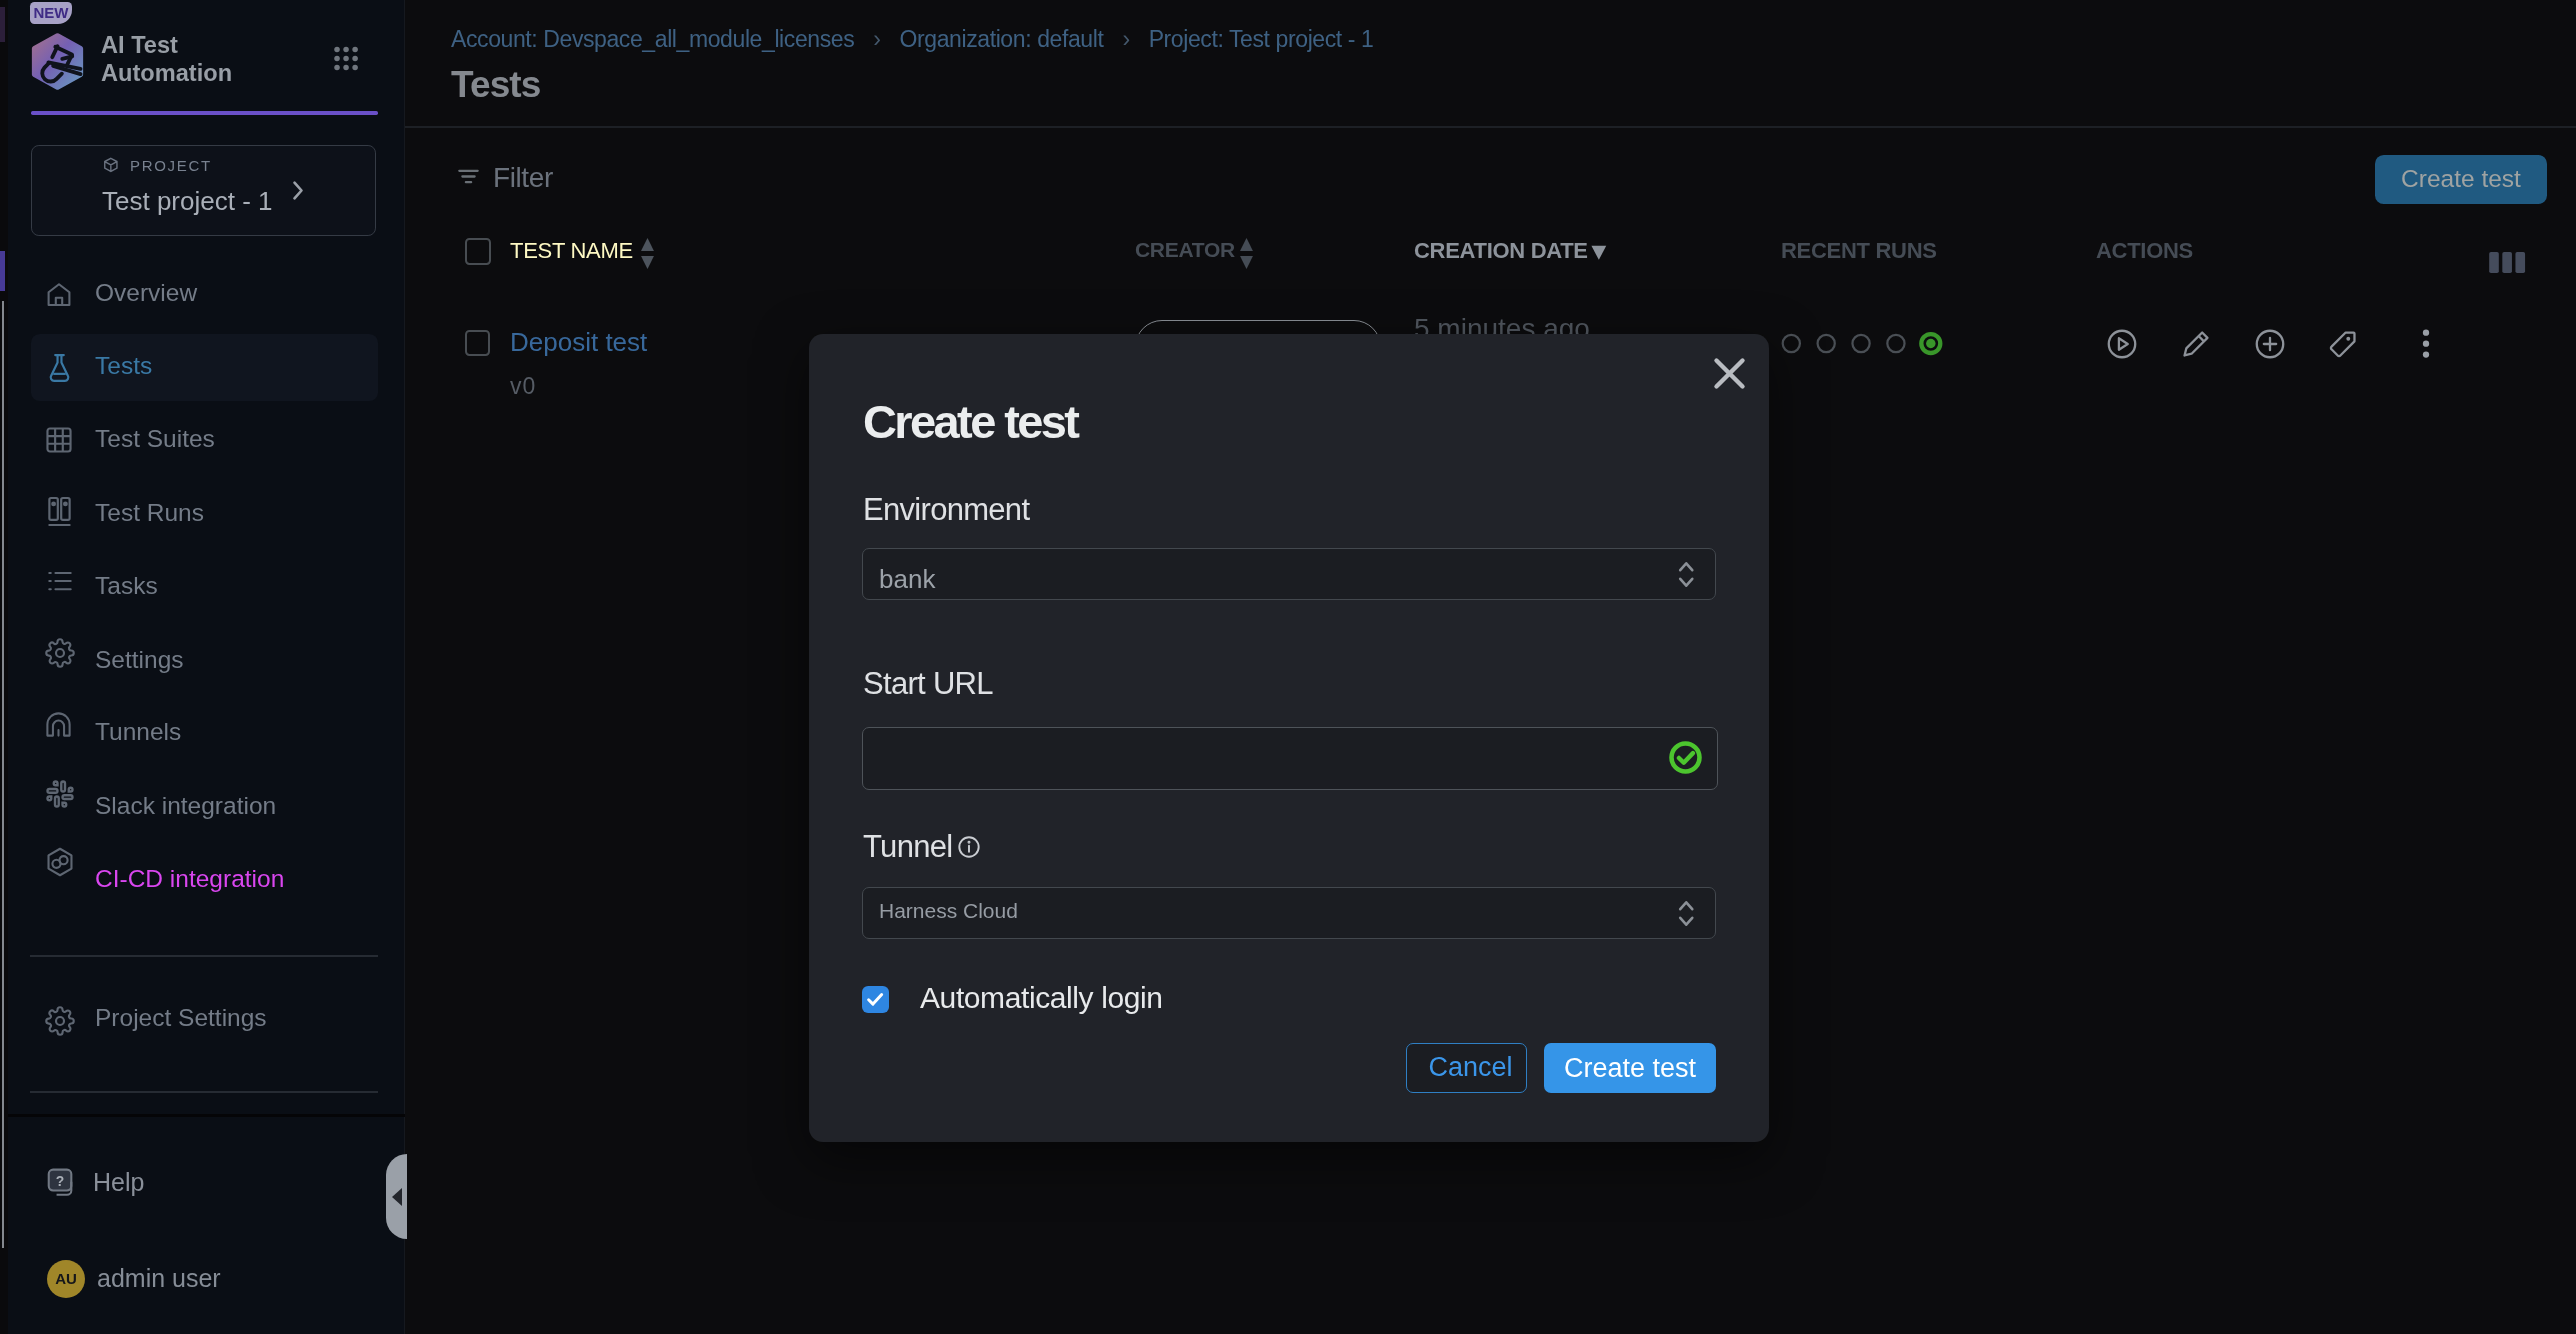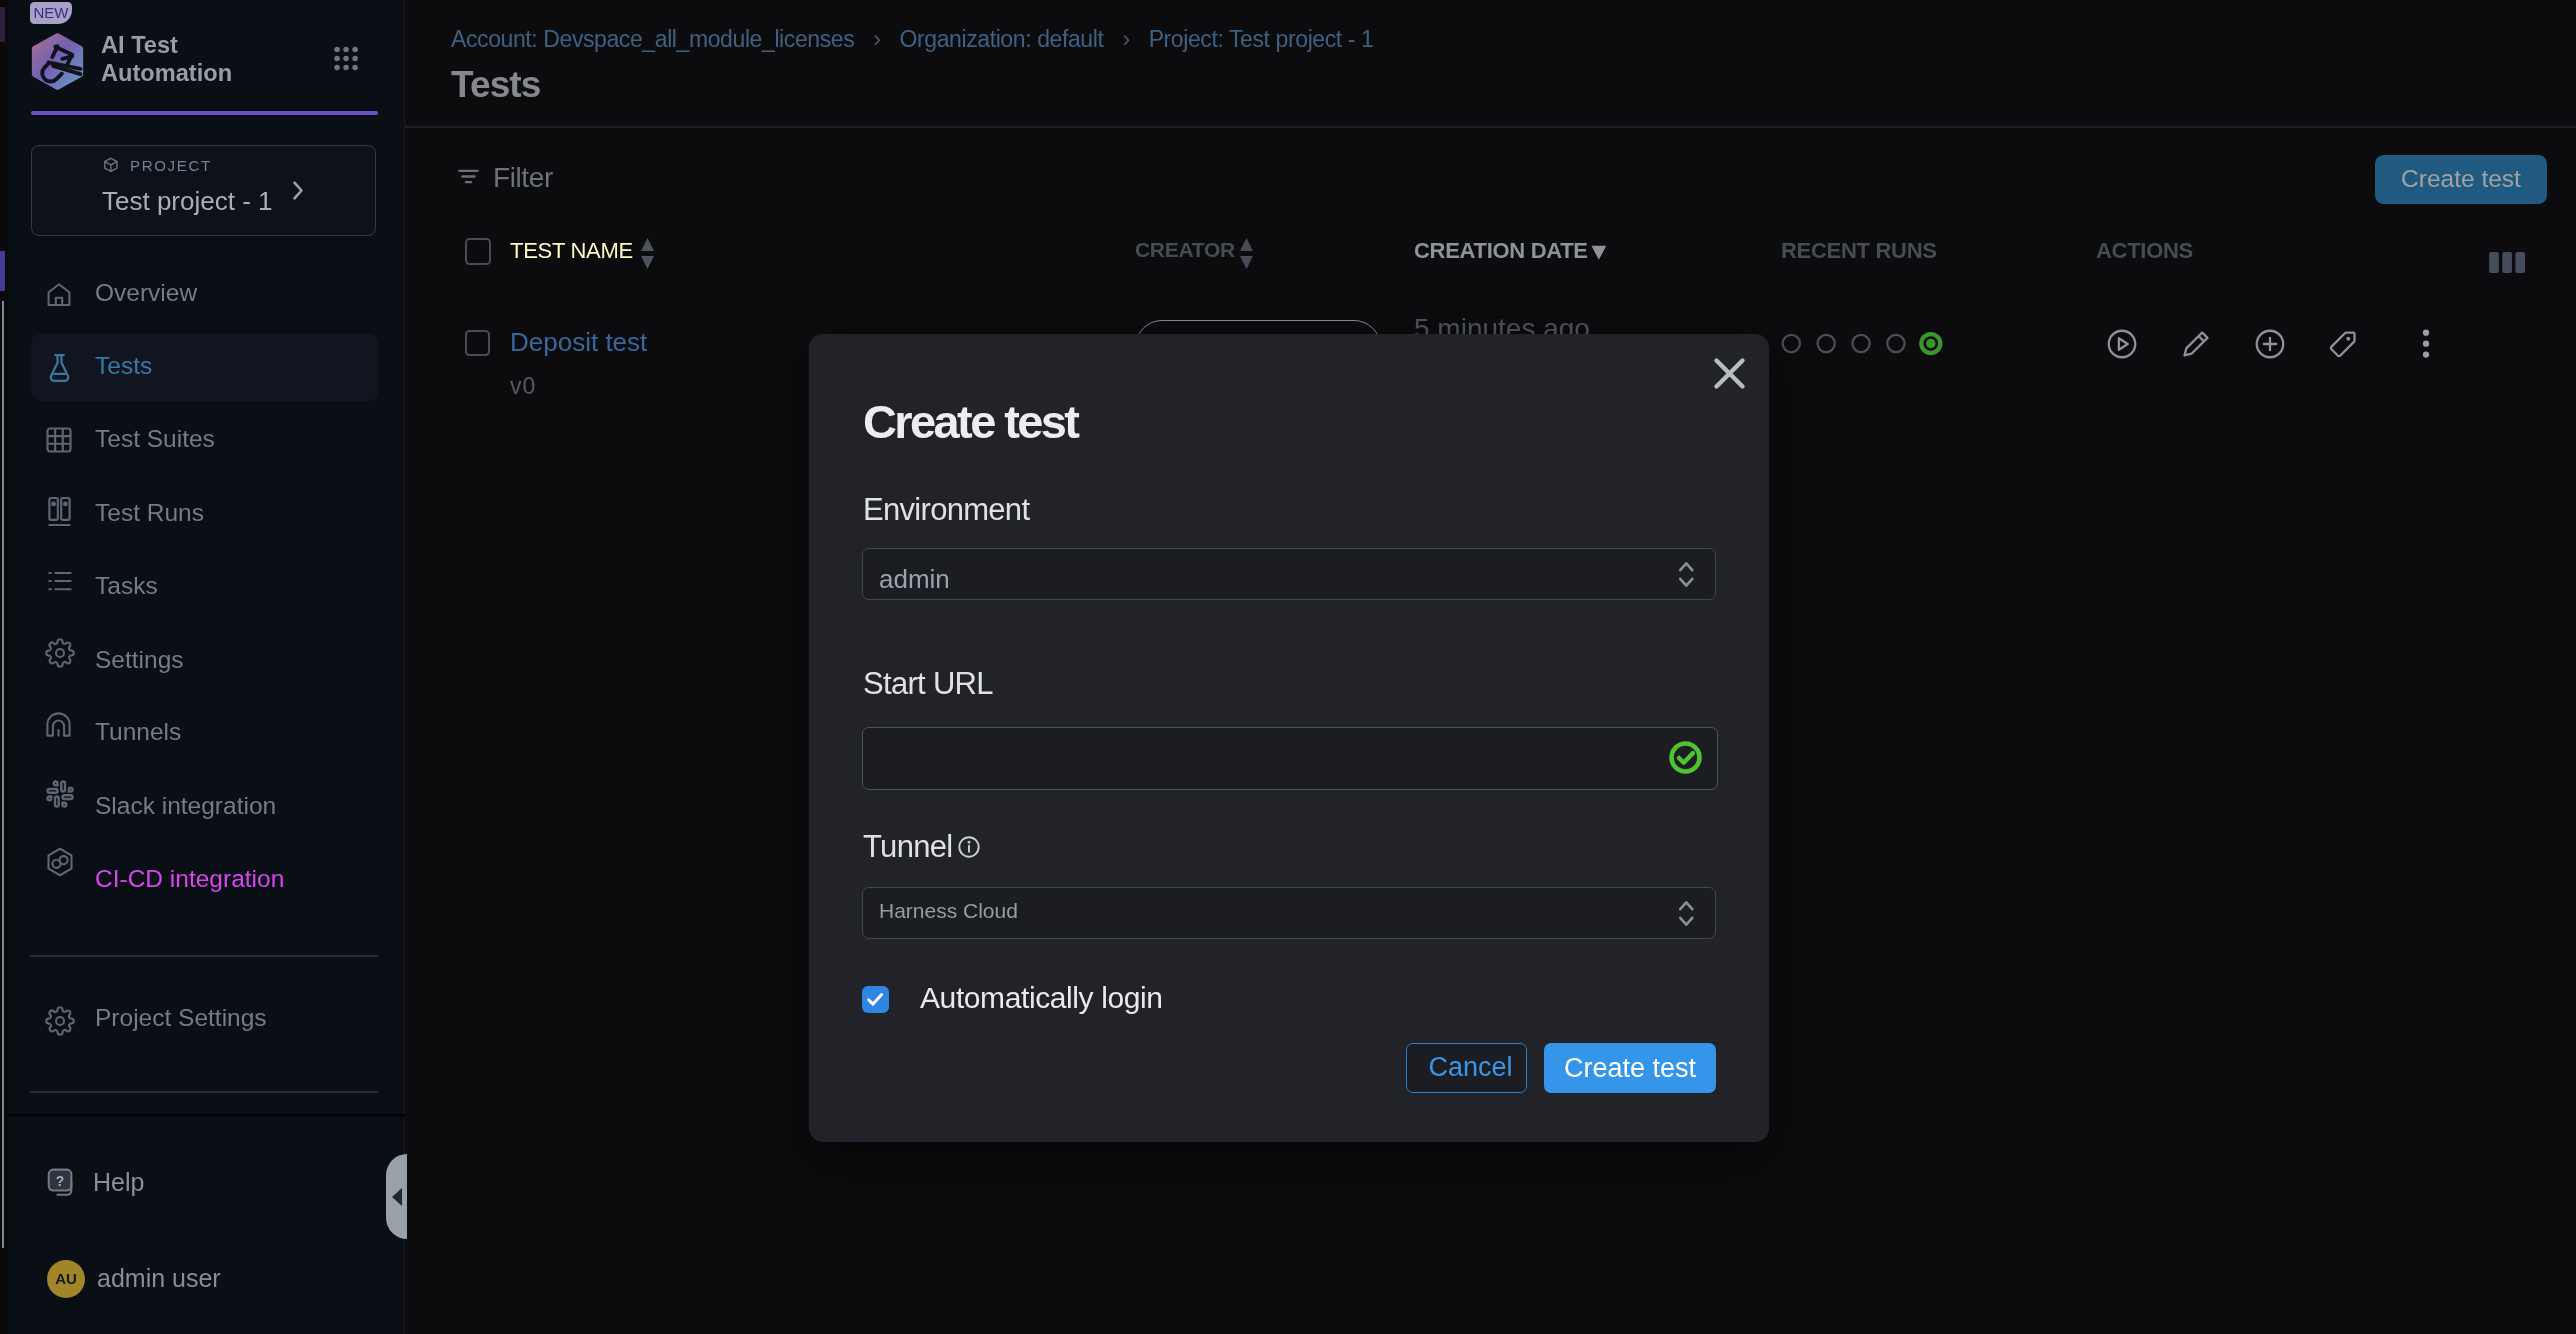--- a/index.html
+++ b/index.html
@@ -12,21 +12,21 @@
 <body>
 <div id="root">
 
 <div class="abs" style="left:0;top:0;width:7.9px;height:1334px;background:#0a0a0c;"></div>
 <div class="abs" style="left:0;top:7px;width:5.2px;height:35px;background:#2c1f3a;"></div>
 <div class="abs" style="left:0;top:251px;width:5.2px;height:40px;background:#473a96;"></div>
 <div class="abs" style="left:1.7px;top:301px;width:2.6px;height:947px;background:#84888e;"></div>
 
 <div class="abs" style="left:7.9px;top:0;width:397px;height:1334px;background:#0a0e15;border-right:0.9px solid #16191f;"></div>
 
-<div class="abs" style="left:30px;top:1.7px;width:42px;height:22px;background:#a7a1c6;border-radius:4.4px 4.4px 14px 4.4px;color:#3f2b85;font-size:15px;font-weight:400;line-height:21px;text-align:center;">NEW</div>
+<div class="abs" style="left:30px;top:1.7px;width:42px;height:22px;background:#a7a1c6;border-radius:4.4px 4.4px 14px 4.4px;color:#3f2b85;font-size:15px;font-weight:700;line-height:21px;text-align:center;">NEW</div>
 
 <svg class="abs" style="left:31px;top:33px;" width="53" height="57" viewBox="0 0 61 65">
 <defs>
         <linearGradient id="hexg" x1="0" y1="0" x2="1" y2="1">
 <stop offset="0" stop-color="#a3708e"></stop>
           <stop offset="0.45" stop-color="#7460b4"></stop>
           <stop offset="1" stop-color="#689ac0"></stop>
 </linearGradient>
       </defs>
 <polygon points="30.5,3 57,17.5 57,47.5 30.5,62 4,47.5 4,17.5" fill="url(#hexg)" stroke="url(#hexg)" stroke-width="6" stroke-linejoin="round"></polygon>
@@ -234,21 +234,21 @@
 </svg>
 
 <div class="abs" style="left:809px;top:334px;width:960px;height:808px;background:#212329;border-radius:14px;box-shadow:0 17.5px 52px rgba(0,0,0,0.5);"></div>
 <svg class="abs" style="left:1713px;top:357px;" width="33" height="33" viewBox="0 0 38 38" stroke="#b9bcc1" stroke-width="5" stroke-linecap="round">
 <path d="M4 4 L34 34 M34 4 L4 34"></path>
 </svg>
 <div class="abs" style="left:863px;top:394px;font-size:47px;letter-spacing:-2.6px;font-weight:700;color:#ebedee;">Create test</div>
 
 <div class="abs" style="left:863px;top:492px;font-size:31px;letter-spacing:-0.7px;color:#dfe1e4;">Environment</div>
 <div class="abs" style="left:862px;top:548px;width:854px;height:52px;background:#1b1d22;border:1.7px solid #43484e;border-radius:7px;"></div>
-<div class="abs" style="left:879px;top:564px;font-size:26px;color:#9ca2a9;">admin</div>
+<div class="abs" style="left:879px;top:564px;font-size:26px;color:#9ca2a9;">bank</div>
 <svg class="abs" style="left:1674px;top:559px;" width="24.5" height="31" viewBox="0 0 28 36" fill="none" stroke="#8b9097" stroke-width="3" stroke-linecap="round" stroke-linejoin="round">
 <path d="M7 13 L14 5 L21 13 M7 23 L14 31 L21 23"></path>
 </svg>
 
 <div class="abs" style="left:863px;top:666px;font-size:31px;letter-spacing:-0.7px;color:#dfe1e4;">Start URL</div>
 <div class="abs" style="left:862px;top:727px;width:856px;height:63px;background:#1b1d22;border:1.7px solid #4e5359;border-radius:7px;"></div>
 <svg class="abs" style="left:1668px;top:740px;" width="35" height="35" viewBox="0 0 40 40" fill="none" stroke="#4cc52e" stroke-width="5" stroke-linecap="round" stroke-linejoin="round">
 <circle cx="20" cy="20" r="16" stroke-width="5.2"></circle>
 <path d="M12.5 20.5 L18 26 L28.5 15"></path>
 </svg>

